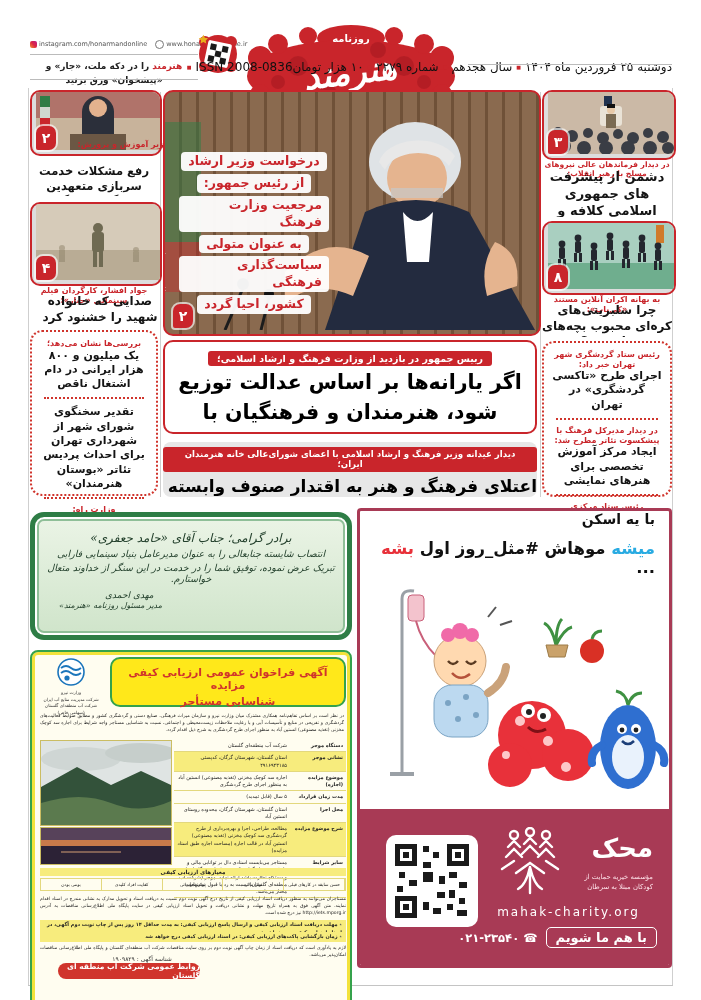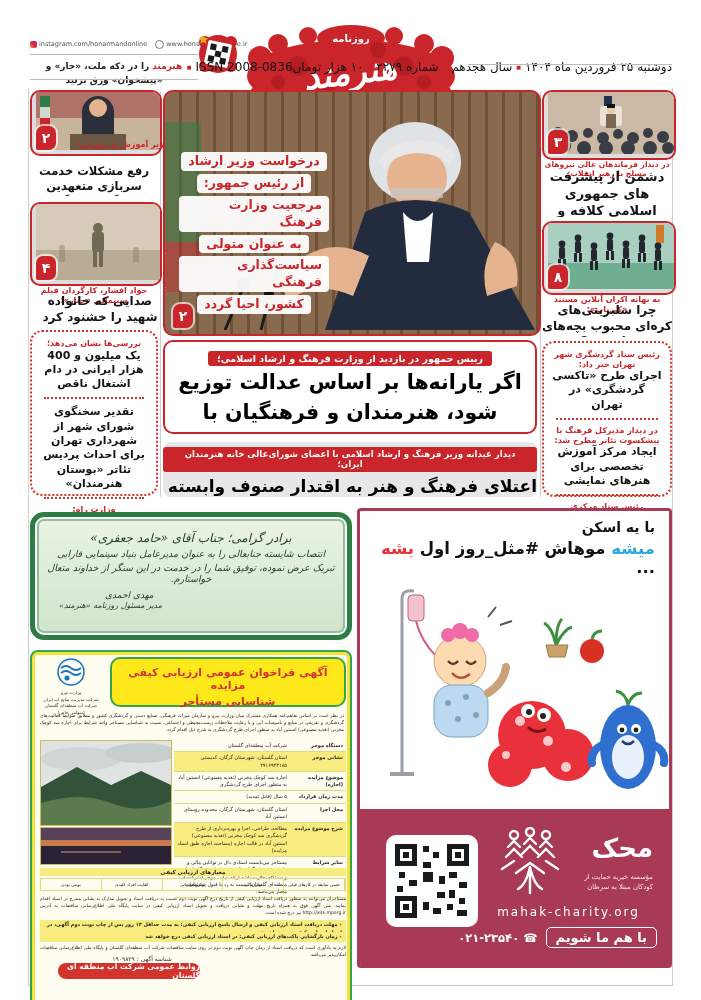--- a/index.html
+++ b/index.html
@@ -152,21 +152,21 @@
           <rect x="63" y="47" width="4" height="16"></rect>
       </g>
     </svg>
     <div class="badge" style="left:4px;bottom:4px;">۴</div>
   </div>
   <div class="kicker" style="left:30px;top:286px;width:128px;">جواد افشار، کارگردان فیلم سینمایی «جبار»:</div>
   <div class="title-sm" style="left:30px;top:294px;width:128px;height:32px;font-size:12px;padding-left:6px;">صدایی که خانواده شهید را خشنود کرد</div>
 
   <div class="dotbox" style="left:30px;top:330px;width:128px;height:166px;">
     <div class="bk">بررسی‌ها نشان می‌دهد؛</div>
-    <div class="bt">یک میلیون و 400 هزار ایرانی در دام اشتغال ناقص</div>
+    <div class="bt">یک میلیون و ۸۰۰ هزار ایرانی در دام اشتغال ناقص</div>
     <div class="dotsep"></div>
     <div class="bt">تقدیر سخنگوی شورای شهر از شهرداری تهران برای احداث پردیس تئاتر «بوستان هنرمندان»</div>
     <div class="dotsep"></div>
     <div class="bk">وزارت راه:</div>
     <div class="bt">نظام استیجار ۳ ماه دیگر راه‌اندازی می‌شود</div>
   </div>
 
   <div class="photo" style="left:542px;top:90px;width:130px;height:66px;">
     <svg width="126" height="62" viewBox="0 0 126 62" preserveAspectRatio="none">
       <rect width="126" height="62" fill="#cbb9a6"></rect>
@@ -308,21 +308,21 @@
 
   <div class="abs" style="left:30px;top:512px;width:322px;height:128px;box-sizing:border-box;border:5px solid #2e7d46;border-radius:14px;box-shadow:inset 0 0 0 2px #fff,inset 0 0 0 4px #8fbf98;background:linear-gradient(180deg,#ebf4e6,#cfe4ca);font-family:'DejaVu Serif',serif;font-style:italic;color:#23402c;">
     <div style="text-align:center;padding:14px 12px 0;font-size:12px;">برادر گرامی؛ جناب آقای «حامد جعفری»</div>
     <div style="text-align:center;padding:3px 16px 0;font-size:9.5px;">انتصاب شایسته جنابعالی را به عنوان مدیرعامل بنیاد سینمایی فارابی</div>
     <div style="text-align:center;padding:3px 12px 0;font-size:9.5px;">تبریک عرض نموده، توفیق شما را در خدمت در این سنگر از خداوند متعال خواستارم.</div>
     <div style="text-align:left;padding:6px 0 0 70px;font-size:9px;">مهدی احمدی</div>
     <div style="text-align:left;padding:1px 0 0 24px;font-size:8px;">مدیر مسئول روزنامه «هنرمند»</div>
   </div>
 
   <div class="abs" style="left:357px;top:508px;width:315px;height:460px;box-sizing:border-box;border:3px solid #a83a55;border-radius:4px;background:#fff;overflow:hidden;">
-    <div style="position:absolute;top:8px;right:14px;font-size:14px;font-weight:bold;color:#111;">با یه اسکن</div>
+    <div style="position:absolute;top:0;right:14px;font-size:14px;font-weight:bold;color:#111;">با یه اسکن</div>
     <div style="position:absolute;top:28px;right:14px;font-size:16.5px;font-weight:bold;color:#111;">
       <span style="color:#29abe2;">میشه</span>
       <span>موهاش #مثل_روز اول</span>
       <span style="color:#e8313a;">بشه</span>
       <span>...</span>
     </div>
 
     <svg style="position:absolute;top:58px;left:0;" width="315" height="240" viewBox="0 0 315 240">
       <line x1="42" y1="30" x2="42" y2="205" stroke="#9aa0a6" stroke-width="3"></line>
       <path d="M30 205 h24" stroke="#9aa0a6" stroke-width="4"></path>

